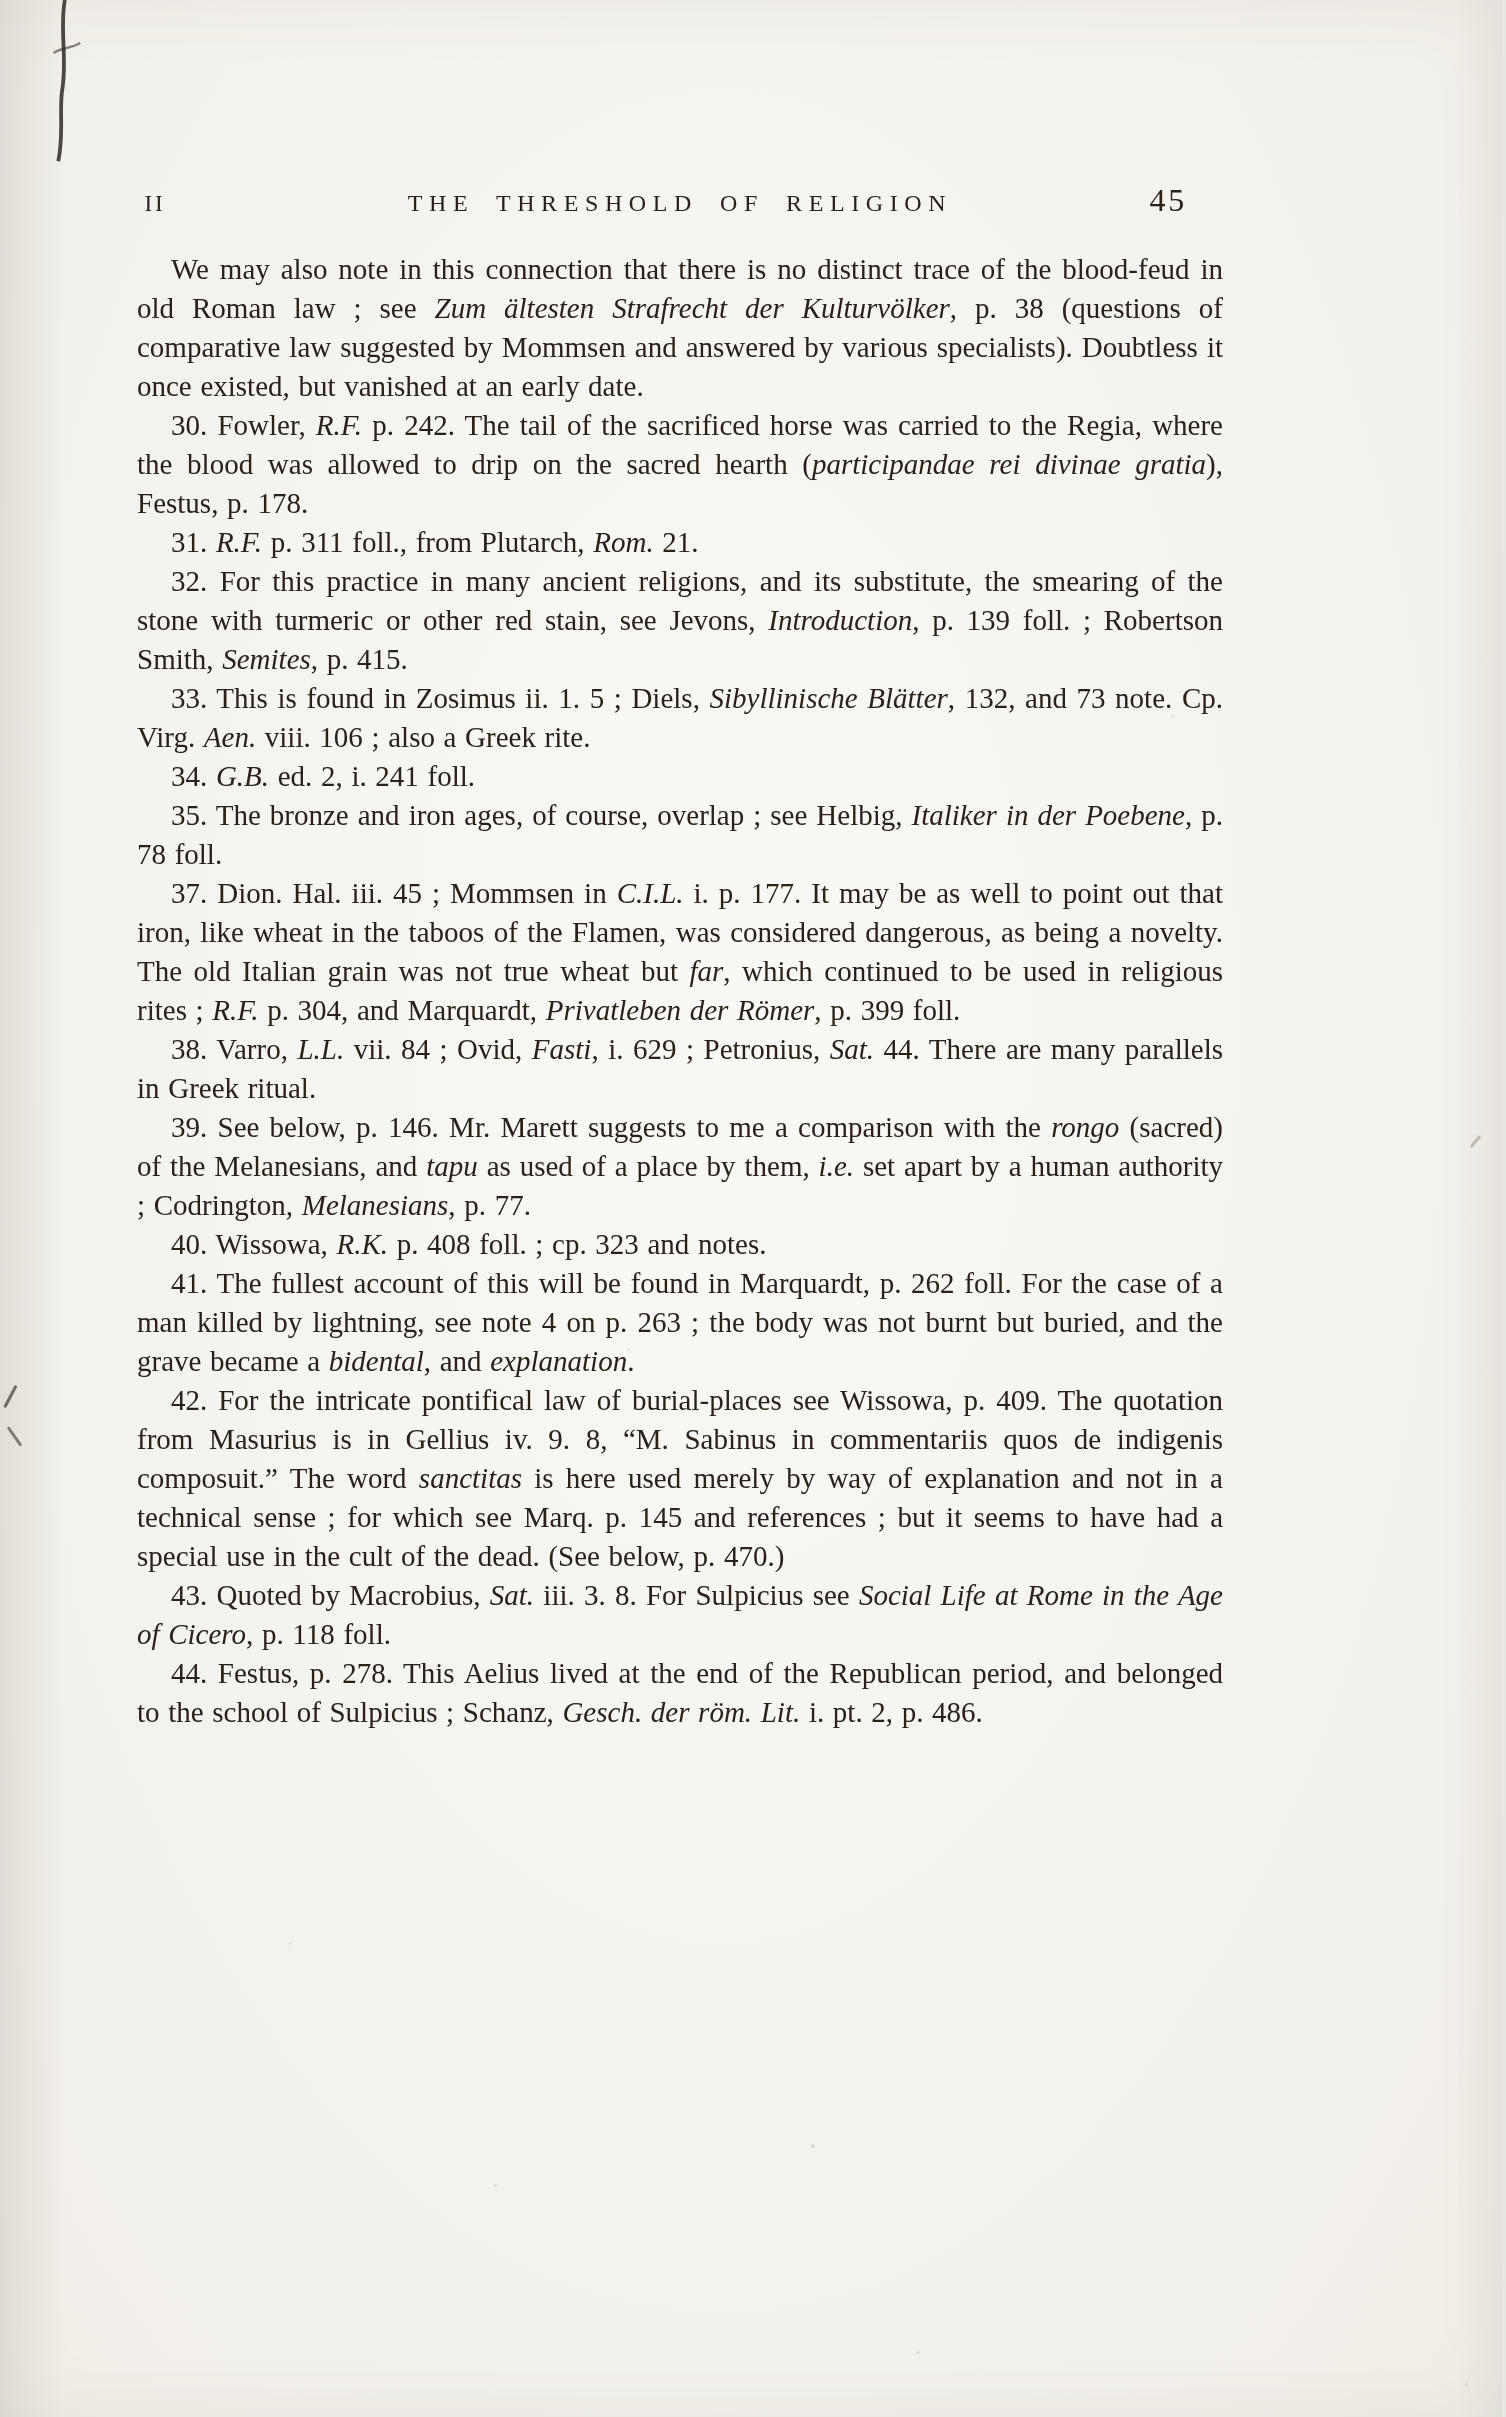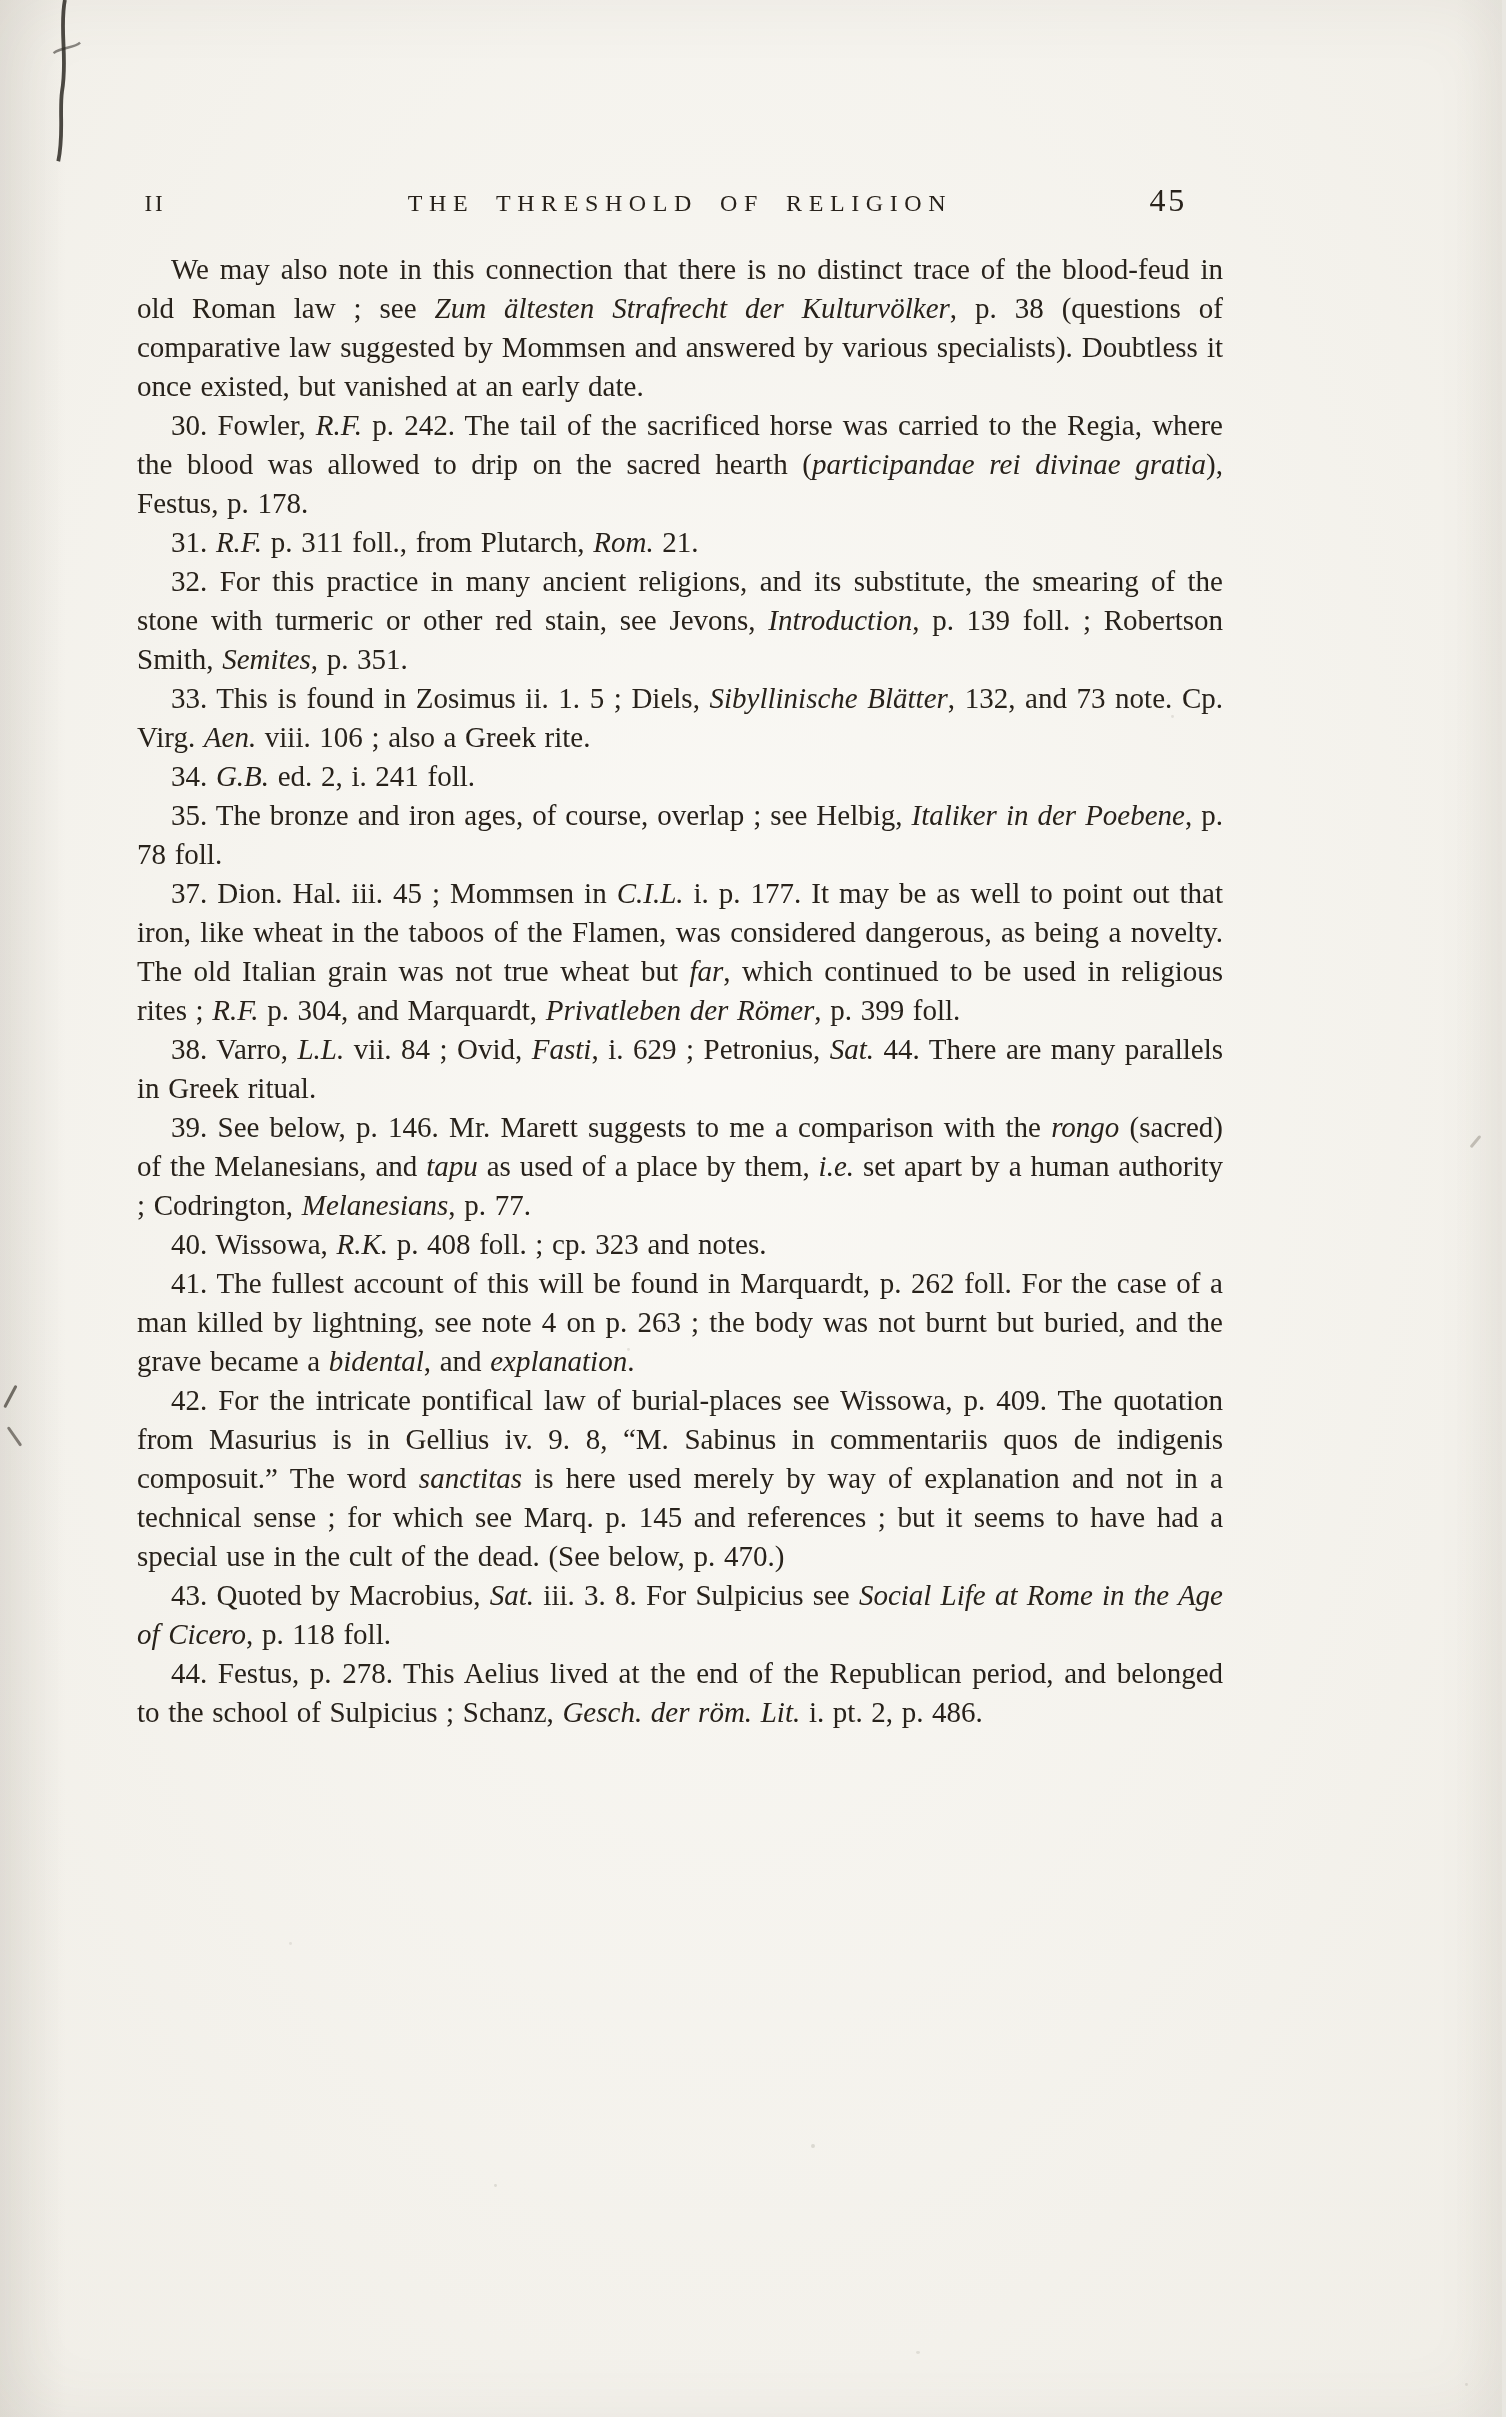--- a/index.html
+++ b/index.html
@@ -64,21 +64,21 @@
   <header class="page-header">
     <span class="chapter-num">II</span>
     <span class="title">THE THRESHOLD OF RELIGION</span>
     <span class="page-num">45</span>
   </header>
 
   <main class="page-body">
       <p class="para"><span class="run">We may also note in this connection that there is no distinct trace of the blood-feud in old Roman law ; see </span><span class="run it">Zum ältesten Strafrecht der Kulturvölker</span><span class="run">, p. 38 (questions of comparative law suggested by Mommsen and answered by various specialists). Doubtless it once existed, but vanished at an early date.</span></p>
       <p class="para"><span class="run">30. Fowler, </span><span class="run it">R.F.</span><span class="run"> p. 242. The tail of the sacrificed horse was carried to the Regia, where the blood was allowed to drip on the sacred hearth (</span><span class="run it">participandae rei divinae gratia</span><span class="run">), Festus, p. 178.</span></p>
       <p class="para"><span class="run">31. </span><span class="run it">R.F.</span><span class="run"> p. 311 foll., from Plutarch, </span><span class="run it">Rom.</span><span class="run"> 21.</span></p>
-      <p class="para"><span class="run">32. For this practice in many ancient religions, and its substitute, the smearing of the stone with turmeric or other red stain, see Jevons, </span><span class="run it">Introduction</span><span class="run">, p. 139 foll. ; Robertson Smith, </span><span class="run it">Semites</span><span class="run">, p. 351.</span></p>
+      <p class="para"><span class="run">32. For this practice in many ancient religions, and its substitute, the smearing of the stone with turmeric or other red stain, see Jevons, </span><span class="run it">Introduction</span><span class="run">, p. 139 foll. ; Robertson Smith, </span><span class="run it">Semites</span><span class="run">, p. 415.</span></p>
       <p class="para"><span class="run">33. This is found in Zosimus ii. 1. 5 ; Diels, </span><span class="run it">Sibyllinische Blätter</span><span class="run">, 132, and 73 note. Cp. Virg. </span><span class="run it">Aen.</span><span class="run"> viii. 106 ; also a Greek rite.</span></p>
       <p class="para"><span class="run">34. </span><span class="run it">G.B.</span><span class="run"> ed. 2, i. 241 foll.</span></p>
       <p class="para"><span class="run">35. The bronze and iron ages, of course, overlap ; see Helbig, </span><span class="run it">Italiker in der Poebene</span><span class="run">, p. 78 foll.</span></p>
       <p class="para"><span class="run">37. Dion. Hal. iii. 45 ; Mommsen in </span><span class="run it">C.I.L.</span><span class="run"> i. p. 177. It may be as well to point out that iron, like wheat in the taboos of the Flamen, was considered dangerous, as being a novelty. The old Italian grain was not true wheat but </span><span class="run it">far</span><span class="run">, which continued to be used in religious rites ; </span><span class="run it">R.F.</span><span class="run"> p. 304, and Marquardt, </span><span class="run it">Privatleben der Römer</span><span class="run">, p. 399 foll.</span></p>
       <p class="para"><span class="run">38. Varro, </span><span class="run it">L.L.</span><span class="run"> vii. 84 ; Ovid, </span><span class="run it">Fasti</span><span class="run">, i. 629 ; Petronius, </span><span class="run it">Sat.</span><span class="run"> 44. There are many parallels in Greek ritual.</span></p>
       <p class="para"><span class="run">39. See below, p. 146. Mr. Marett suggests to me a comparison with the </span><span class="run it">rongo</span><span class="run"> (sacred) of the Melanesians, and </span><span class="run it">tapu</span><span class="run"> as used of a place by them, </span><span class="run it">i.e.</span><span class="run"> set apart by a human authority ; Codrington, </span><span class="run it">Melanesians</span><span class="run">, p. 77.</span></p>
       <p class="para"><span class="run">40. Wissowa, </span><span class="run it">R.K.</span><span class="run"> p. 408 foll. ; cp. 323 and notes.</span></p>
       <p class="para"><span class="run">41. The fullest account of this will be found in Marquardt, p. 262 foll. For the case of a man killed by lightning, see note 4 on p. 263 ; the body was not burnt but buried, and the grave became a </span><span class="run it">bidental</span><span class="run">, and </span><span class="run it">explanation</span><span class="run">.</span></p>
       <p class="para"><span class="run">42. For the intricate pontifical law of burial-places see Wissowa, p. 409. The quotation from Masurius is in Gellius iv. 9. 8, “M. Sabinus in commentariis quos de indigenis composuit.” The word </span><span class="run it">sanctitas</span><span class="run"> is here used merely by way of explanation and not in a technical sense ; for which see Marq. p. 145 and references ; but it seems to have had a special use in the cult of the dead. (See below, p. 470.)</span></p>
       <p class="para"><span class="run">43. Quoted by Macrobius, </span><span class="run it">Sat.</span><span class="run"> iii. 3. 8. For Sulpicius see </span><span class="run it">Social Life at Rome in the Age of Cicero</span><span class="run">, p. 118 foll.</span></p>

